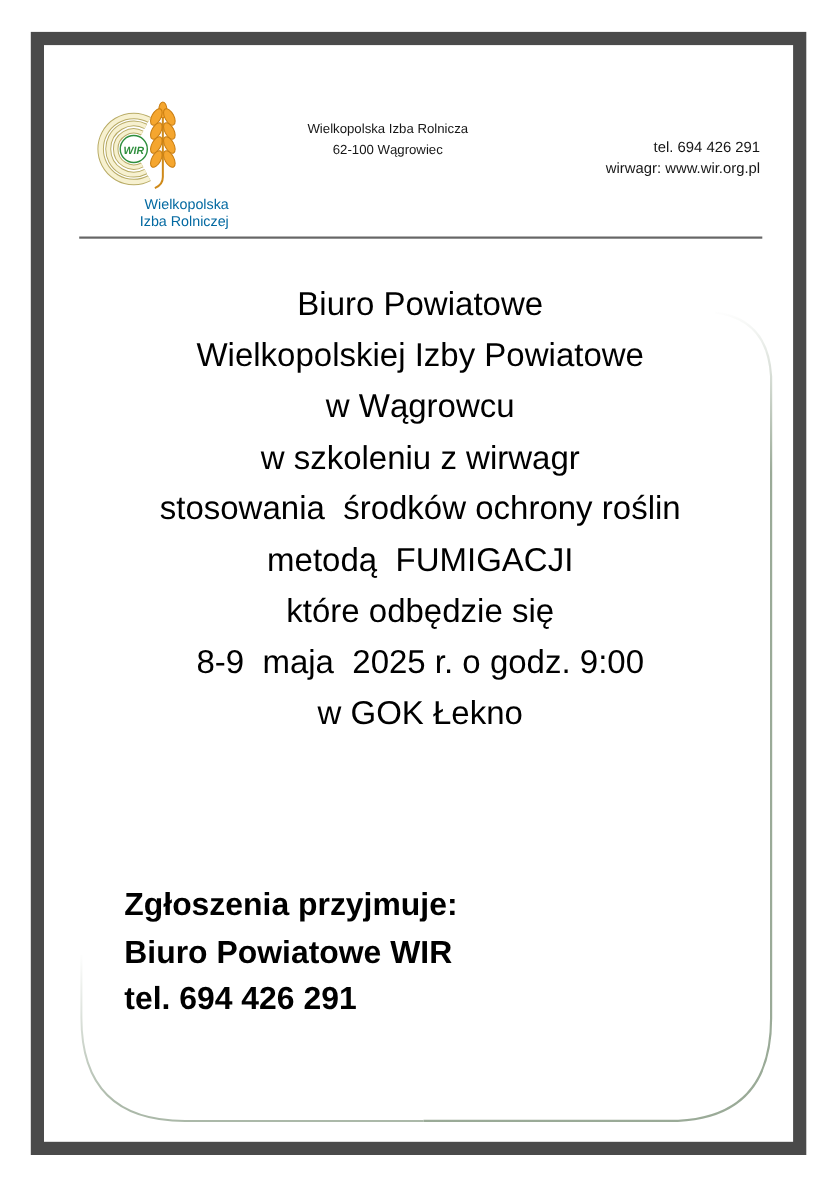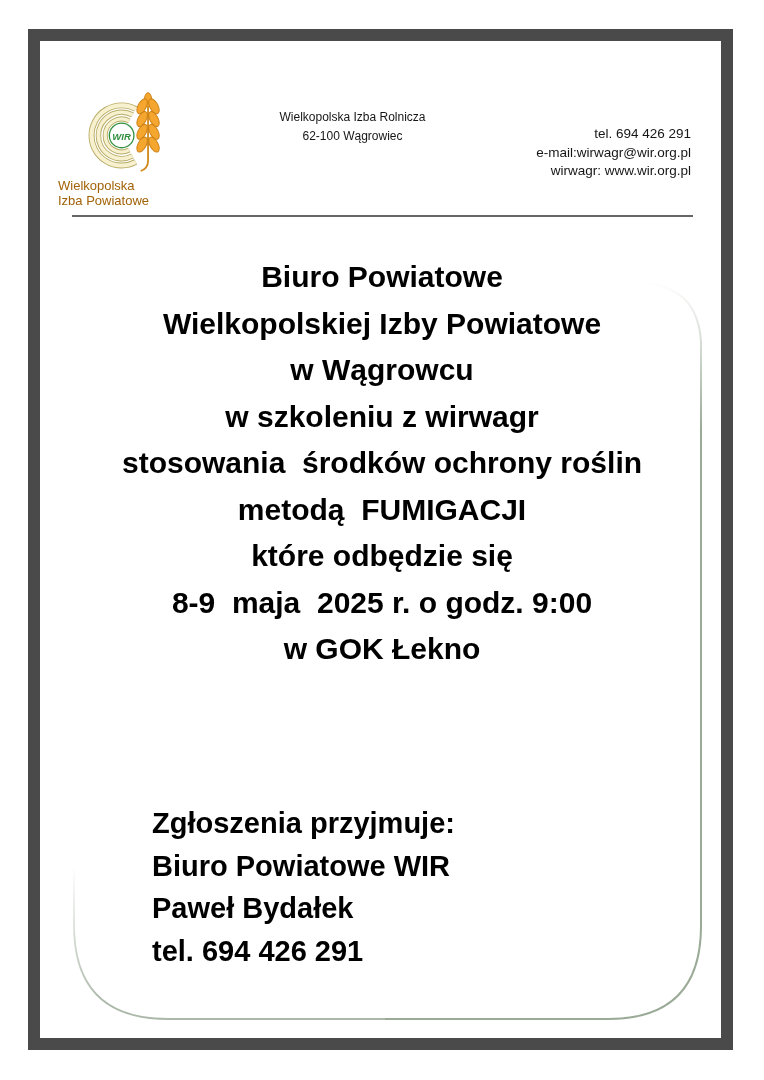--- a/index.html
+++ b/index.html
@@ -14,23 +14,23 @@
     position: absolute;
     left: 28px; top: 29px;
     width: 705px; height: 1021px;
     border: 12px solid #4a4a4a;
     box-sizing: border-box;
     background: #ffffff;
   }
   .logo-svg { position: absolute; left: 87px; top: 90px; width: 82px; height: 90px; }
   .logo-caption {
     position: absolute; left: 58px; top: 179px; width: 150px;
-    text-align: left;
+    text-align: right;
     font-size: 13px; line-height: 14.5px;
-    color: #a16207;
+    color: #0369a1;
   }
   .header-address {
     position: absolute; left: 205px; top: 108px; width: 295px;
     text-align: center;
     font-size: 12px; line-height: 19px;
     color: #161616;
   }
   .header-contact {
     position: absolute; right: 73px; top: 125px; width: 240px;
     text-align: right;
@@ -39,32 +39,31 @@
   }
   .divider {
     position: absolute; left: 72px; top: 215px;
     width: 621px; height: 2px;
     background: #666666;
   }
   .deco-svg { position: absolute; left: 0; top: 0; width: 764px; height: 1080px; pointer-events: none; }
   .invitation {
     position: absolute; left: 42px; top: 254px; width: 680px;
     text-align: center;
-    font-weight: bold;
+    font-weight: normal;
     font-size: 30px; line-height: 46.5px;
     color: #000000;
   }
   .invitation .inv-line { white-space: pre; }
   .registration {
     position: absolute; left: 113px; top: 802px; width: 520px;
     text-align: left;
     font-weight: bold;
     font-size: 29px; line-height: 42.5px;
     color: #000000;
-    margin-left: 39px;
   }
   .reg-line { white-space: pre; }
 </style>
 </head>
 <body>
 
 <div class="page">
 
   <div class="frame"></div>
 
@@ -104,48 +103,46 @@
       <ellipse cx="73.5" cy="30" rx="4.5" ry="9" transform="rotate(-28 73.5 30)" fill="#f5a62f" stroke="#c97d10" stroke-width="1"></ellipse>
       <ellipse cx="60.5" cy="44" rx="4.5" ry="9" transform="rotate(28 60.5 44)" fill="#f5a62f" stroke="#c97d10" stroke-width="1"></ellipse>
       <ellipse cx="73.5" cy="44" rx="4.5" ry="9" transform="rotate(-28 73.5 44)" fill="#f5a62f" stroke="#c97d10" stroke-width="1"></ellipse>
       <ellipse cx="60.5" cy="58" rx="4.5" ry="9" transform="rotate(28 60.5 58)" fill="#f5a62f" stroke="#c97d10" stroke-width="1"></ellipse>
       <ellipse cx="73.5" cy="58" rx="4.5" ry="9" transform="rotate(-28 73.5 58)" fill="#f5a62f" stroke="#c97d10" stroke-width="1"></ellipse>
     </g>
   </svg>
 
   <div class="logo-caption">
     <div>Wielkopolska</div>
-    <div>Izba Powiatowe</div>
+    <div>Izba Rolniczej</div>
   </div>
 
   <div class="header-address">
     <div>Wielkopolska Izba Rolnicza</div>
     <div>62-100 Wągrowiec</div>
   </div>
 
   <div class="header-contact">
     <div>tel. 694 426 291</div>
-    <div>e-mail:wirwagr@wir.org.pl</div>
     <div>wirwagr: www.wir.org.pl</div>
   </div>
 
   <div class="divider"></div>
 
   <div class="invitation">
     <div class="inv-line">Biuro Powiatowe</div>
     <div class="inv-line">Wielkopolskiej Izby Powiatowe</div>
     <div class="inv-line">w Wągrowcu</div>
     <div class="inv-line">w szkoleniu z wirwagr</div>
     <div class="inv-line">stosowania  środków ochrony roślin</div>
     <div class="inv-line">metodą  FUMIGACJI</div>
     <div class="inv-line">które odbędzie się</div>
     <div class="inv-line">8-9  maja  2025 r. o godz. 9:00</div>
     <div class="inv-line">w GOK Łekno</div>
   </div>
 
   <div class="registration">
     <div class="reg-line">Zgłoszenia przyjmuje:</div>
     <div class="reg-line">Biuro Powiatowe WIR</div>
-    <div class="reg-line">Paweł Bydałek</div>
     <div class="reg-line">tel. 694 426 291</div>
   </div>
 
 </div>
 
 </body></html>

